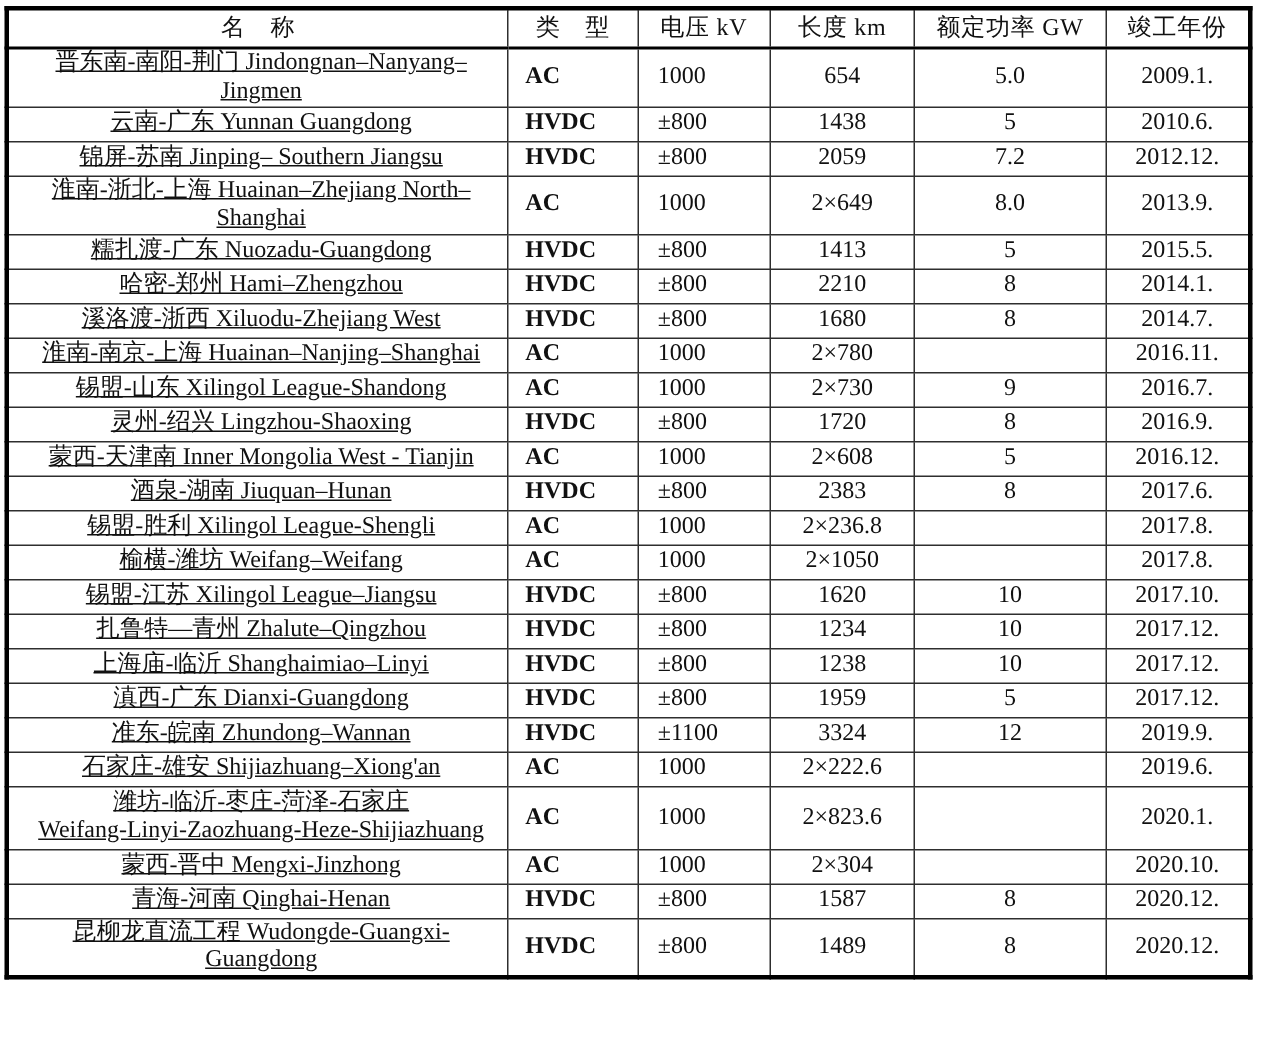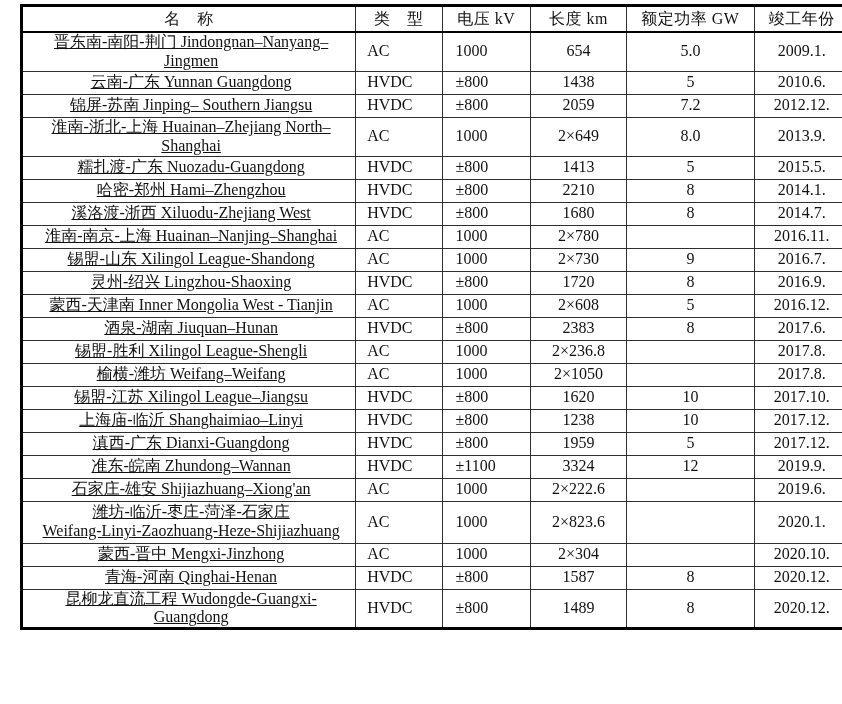--- a/index.html
+++ b/index.html
@@ -4,21 +4,21 @@
 <style>
   html, body {
     margin: 0;
     padding: 0;
     background: #ffffff;
     width: 842px;
     height: 704px;
     overflow: hidden;
   }
   .page {
-    padding: 4px 20px;
+    padding: 4px 3px;
     box-sizing: border-box;
     width: 670px;
     height: 704px;
     font-family: "Liberation Serif", "DejaVu Serif", serif;
     color: #111111;
   }
   table.uhv {
     border-collapse: collapse;
     table-layout: fixed;
     width: 832px;
@@ -51,20 +51,21 @@
 
   td.col-name {
     text-align: center;
     padding-left: 8px;
     white-space: pre-line;
     text-decoration: underline;
   }
   td.col-type {
     text-align: left;
     padding-left: 11px;
+    font-weight: bold;
   }
   td.col-volt {
     text-align: left;
     padding-left: 13px;
   }
   td.col-len, td.col-power, td.col-year {
     text-align: center;
   }
 </style>
 </head>
@@ -206,20 +207,28 @@
       </tr>
         <tr>
         <td class="col-name">锡盟-江苏 Xilingol League–Jiangsu</td>
         <td class="col-type">HVDC</td>
         <td class="col-volt">±800</td>
         <td class="col-len">1620</td>
         <td class="col-power">10</td>
         <td class="col-year">2017.10.</td>
       </tr>
         <tr>
+        <td class="col-name">扎鲁特—青州 Zhalute–Qingzhou</td>
+        <td class="col-type">HVDC</td>
+        <td class="col-volt">±800</td>
+        <td class="col-len">1234</td>
+        <td class="col-power">10</td>
+        <td class="col-year">2017.12.</td>
+      </tr>
+        <tr>
         <td class="col-name">上海庙-临沂 Shanghaimiao–Linyi</td>
         <td class="col-type">HVDC</td>
         <td class="col-volt">±800</td>
         <td class="col-len">1238</td>
         <td class="col-power">10</td>
         <td class="col-year">2017.12.</td>
       </tr>
         <tr>
         <td class="col-name">滇西-广东 Dianxi-Guangdong</td>
         <td class="col-type">HVDC</td>

